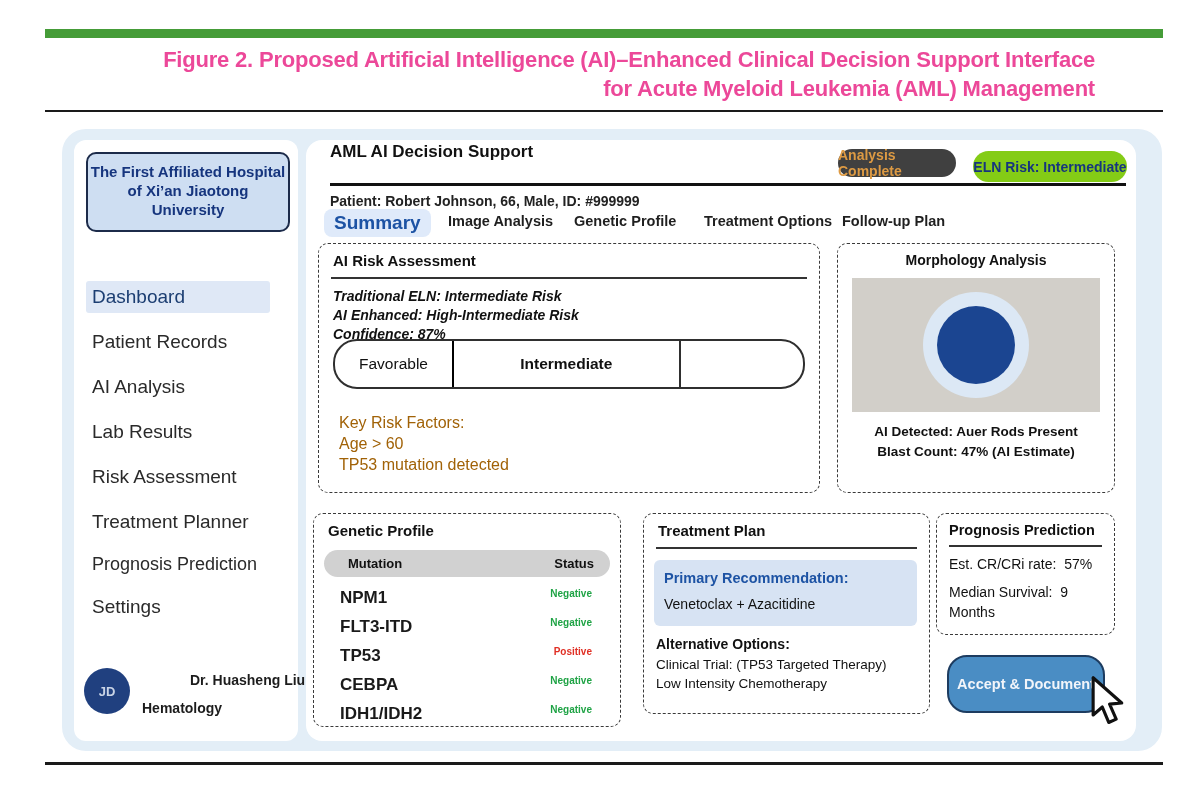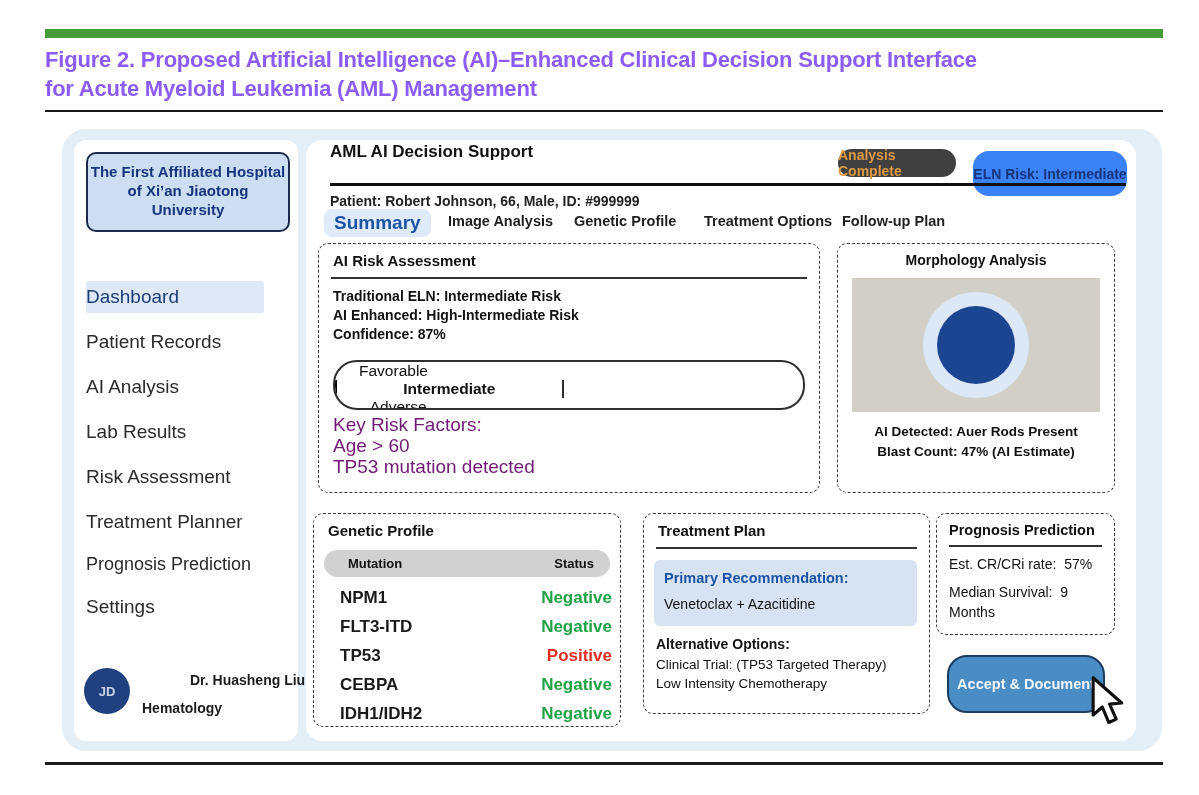--- a/index.html
+++ b/index.html
@@ -1,94 +1,94 @@
 <!DOCTYPE html>
 <html><head>
 <meta charset="utf-8">
 <style>
   html,body{margin:0;padding:0;background:#ffffff;}
   .page{position:relative;width:1199px;height:795px;background:#fff;
         font-family:"Liberation Sans",sans-serif;overflow:hidden;}
 
   
   .fig-bar{position:absolute;left:45px;top:29px;width:1118px;height:9px;background:#459c38;}
-  .fig-caption{position:absolute;left:45px;top:45px;width:1050px;color:#8b5cf6;
-               font-size:22px;font-weight:700;letter-spacing:-0.2px;line-height:29px;}
+  .fig-caption{position:absolute;left:45px;top:45px;width:1050px;color:#ec4899;
+               font-size:22px;font-weight:700;letter-spacing:-0.2px;line-height:29px;text-align:right;}
   .fig-rule-top{position:absolute;left:45px;top:110px;width:1118px;height:2px;background:#1a1a1a;}
   .fig-rule-bottom{position:absolute;left:45px;top:762px;width:1118px;height:3px;background:#1a1a1a;}
 
   
   .app{position:absolute;left:62px;top:129px;width:1100px;height:622px;
        background:#e3eef7;border-radius:24px;}
   .sidebar{position:absolute;left:74px;top:140px;width:224px;height:601px;
            background:#ffffff;border-radius:12px;}
   .main{position:absolute;left:306px;top:140px;width:830px;height:601px;
         background:#ffffff;border-radius:16px;}
 
   
   .hospital{position:absolute;left:86px;top:152px;width:196px;min-height:60px;
             background:#cedef2;border:2.5px solid #1c2b4a;border-radius:10px;
             color:#16357e;font-weight:700;font-size:15px;line-height:19px;
             text-align:center;padding:8px 2px;}
   .side-item{position:absolute;left:86px;width:190px;height:32px;line-height:32px;
-             font-size:19px;color:#2a2a2a;cursor:pointer;}
+             font-size:19px;color:#2a2a2a;padding-left:6px;cursor:pointer;}
   .side-item.active{background:#dfe8f6;color:#1c3e72;border-radius:3px;width:178px;}
   .avatar{position:absolute;left:84px;top:668px;width:46px;height:46px;border-radius:50%;
           background:#20407f;color:#c9d4e6;font-size:13px;font-weight:700;
           display:flex;align-items:center;justify-content:center;}
   .doc-name{position:absolute;left:142px;top:672px;font-size:14px;font-weight:700;color:#1c1c1c;margin-left:48px;}
   .doc-dept{position:absolute;left:142px;top:700px;font-size:14px;font-weight:700;color:#1c1c1c;}
 
   
   .app-title{position:absolute;left:330px;top:142px;font-size:17px;font-weight:700;color:#111;}
   .title-rule{position:absolute;left:330px;top:183px;width:796px;height:3px;background:#111;}
   .badge{position:absolute;border-radius:16px;font-weight:700;display:flex;
          align-items:center;justify-content:center;cursor:default;}
   .badge-analysis{left:838px;top:149px;width:118px;height:28px;background:#404040;
                   color:#dd9a43;font-size:14px;}
-  .badge-eln{left:973px;top:151px;width:154px;height:45px;background:#3b82f6;
+  .badge-eln{left:973px;top:151px;width:154px;height:31px;background:#84cc16;
              color:#16357e;font-size:14px;}
   .patient-line{position:absolute;left:330px;top:193px;font-size:14px;font-weight:700;color:#222;}
   .tab{position:absolute;top:213px;font-size:14.5px;font-weight:700;color:#1f1f1f;cursor:pointer;}
   .tab.active{font-size:19px;font-weight:700;color:#1d53a4;background:#dfeafa;
               border-radius:8px;padding:3px 10px;top:209px;}
 
   
   .panel{position:absolute;background:#fff;border:1.5px dashed #3a3a3a;border-radius:10px;}
   .p-title{position:absolute;left:14px;top:8px;font-size:15px;font-weight:700;color:#111;}
   .p-rule{position:absolute;left:12px;right:12px;height:2px;background:#333;}
 
   .panel-risk{left:318px;top:243px;width:500px;height:248px;}
-  .risk-line{position:absolute;left:14px;font-size:14px;font-weight:700;color:#111;}
-  .riskbar{position:absolute;left:14px;top:116px;width:468px;height:46px;
-           border:2px solid #2f2f2f;border-radius:24px;display:flex;overflow:hidden;background:#fff;flex-direction:column;}
+  .risk-line{position:absolute;left:14px;font-size:14px;font-weight:700;color:#111;font-style:italic;}
+  .riskbar{position:absolute;left:14px;top:95px;width:468px;height:46px;
+           border:2px solid #2f2f2f;border-radius:24px;display:flex;overflow:hidden;background:#fff;}
   .riskbar .seg{display:flex;align-items:center;justify-content:center;
                 font-size:15.5px;color:#111;}
   .riskbar .seg.mid{border-left:2px solid #000000;border-right:2px solid #2f2f2f;font-weight:bold;}
-  .factor{position:absolute;left:14px;font-size:19px;color:#701a75;}
+  .factor{position:absolute;left:20px;font-size:16px;color:#a16207;}
 
   .panel-morph{left:837px;top:243px;width:276px;height:248px;}
   .morph-title{position:absolute;left:0;top:8px;width:100%;text-align:center;
                font-size:14px;font-weight:700;color:#111;}
   .morph-img{position:absolute;left:14px;top:34px;width:248px;height:134px;background:#d2cfc9;}
   .cell-halo{position:absolute;left:71px;top:14px;width:106px;height:106px;border-radius:50%;
              background:#dce8f5;}
   .cell-core{position:absolute;left:14px;top:14px;width:78px;height:78px;border-radius:50%;
              background:#1b4591;}
   .morph-line{position:absolute;left:0;width:100%;text-align:center;
               font-size:13.5px;font-weight:700;color:#111;}
 
   .panel-genetic{left:313px;top:513px;width:306px;height:212px;}
   .gen-head{position:absolute;left:10px;top:36px;width:286px;height:27px;background:#d1d1d1;
             border-radius:14px;}
   .gen-col-mut{position:absolute;left:24px;top:0;line-height:27px;font-size:13px;font-weight:700;color:#111;}
   .gen-col-status{position:absolute;right:16px;top:0;line-height:27px;font-size:13px;font-weight:700;color:#111;}
   .gen-row{position:absolute;left:0;width:100%;height:29px;}
   .gen-name{position:absolute;left:26px;font-size:17px;font-weight:700;color:#1a1a1a;}
-  .gen-status{position:absolute;right:8px;font-size:17px;font-weight:700;}
+  .gen-status{position:absolute;right:28px;font-size:10px;font-weight:700;}
   .gen-status.negative{color:#1fa345;}
   .gen-status.positive{color:#e02f24;}
 
   .panel-treatment{left:643px;top:513px;width:285px;height:199px;}
   .primary-box{position:absolute;left:10px;top:46px;width:263px;height:66px;
                background:#d7e3f3;border-radius:6px;}
   .primary-label{position:absolute;left:10px;top:10px;font-size:14.5px;font-weight:700;color:#1d53a4;}
   .primary-value{position:absolute;left:10px;top:36px;font-size:14px;color:#111;}
   .alt-label{position:absolute;left:12px;top:122px;font-size:14px;font-weight:700;color:#111;}
   .alt-line{position:absolute;left:12px;font-size:13.5px;color:#111;}
@@ -151,21 +151,20 @@
 
   <div class="panel panel-risk">
     <div class="p-title">AI Risk Assessment</div>
     <div class="p-rule" style="top:33px"></div>
     <div class="risk-line" style="top:44px">Traditional ELN: Intermediate Risk</div>
     <div class="risk-line" style="top:63px">AI Enhanced: High-Intermediate Risk</div>
     <div class="risk-line" style="top:82px">Confidence: 87%</div>
     <div class="riskbar">
       <div class="seg" style="width:25%">Favorable</div>
       <div class="seg mid" style="width:48%">Intermediate</div>
-      <div class="seg" style="width:27%">Adverse</div>
     </div>
     <div class="factor" style="top:170px">Key Risk Factors:</div>
     <div class="factor" style="top:191px">Age &gt; 60</div>
     <div class="factor" style="top:212px">TP53 mutation detected</div>
   </div>
 
   <div class="panel panel-morph">
     <div class="morph-title">Morphology Analysis</div>
     <div class="morph-img">
       <div class="cell-halo">

